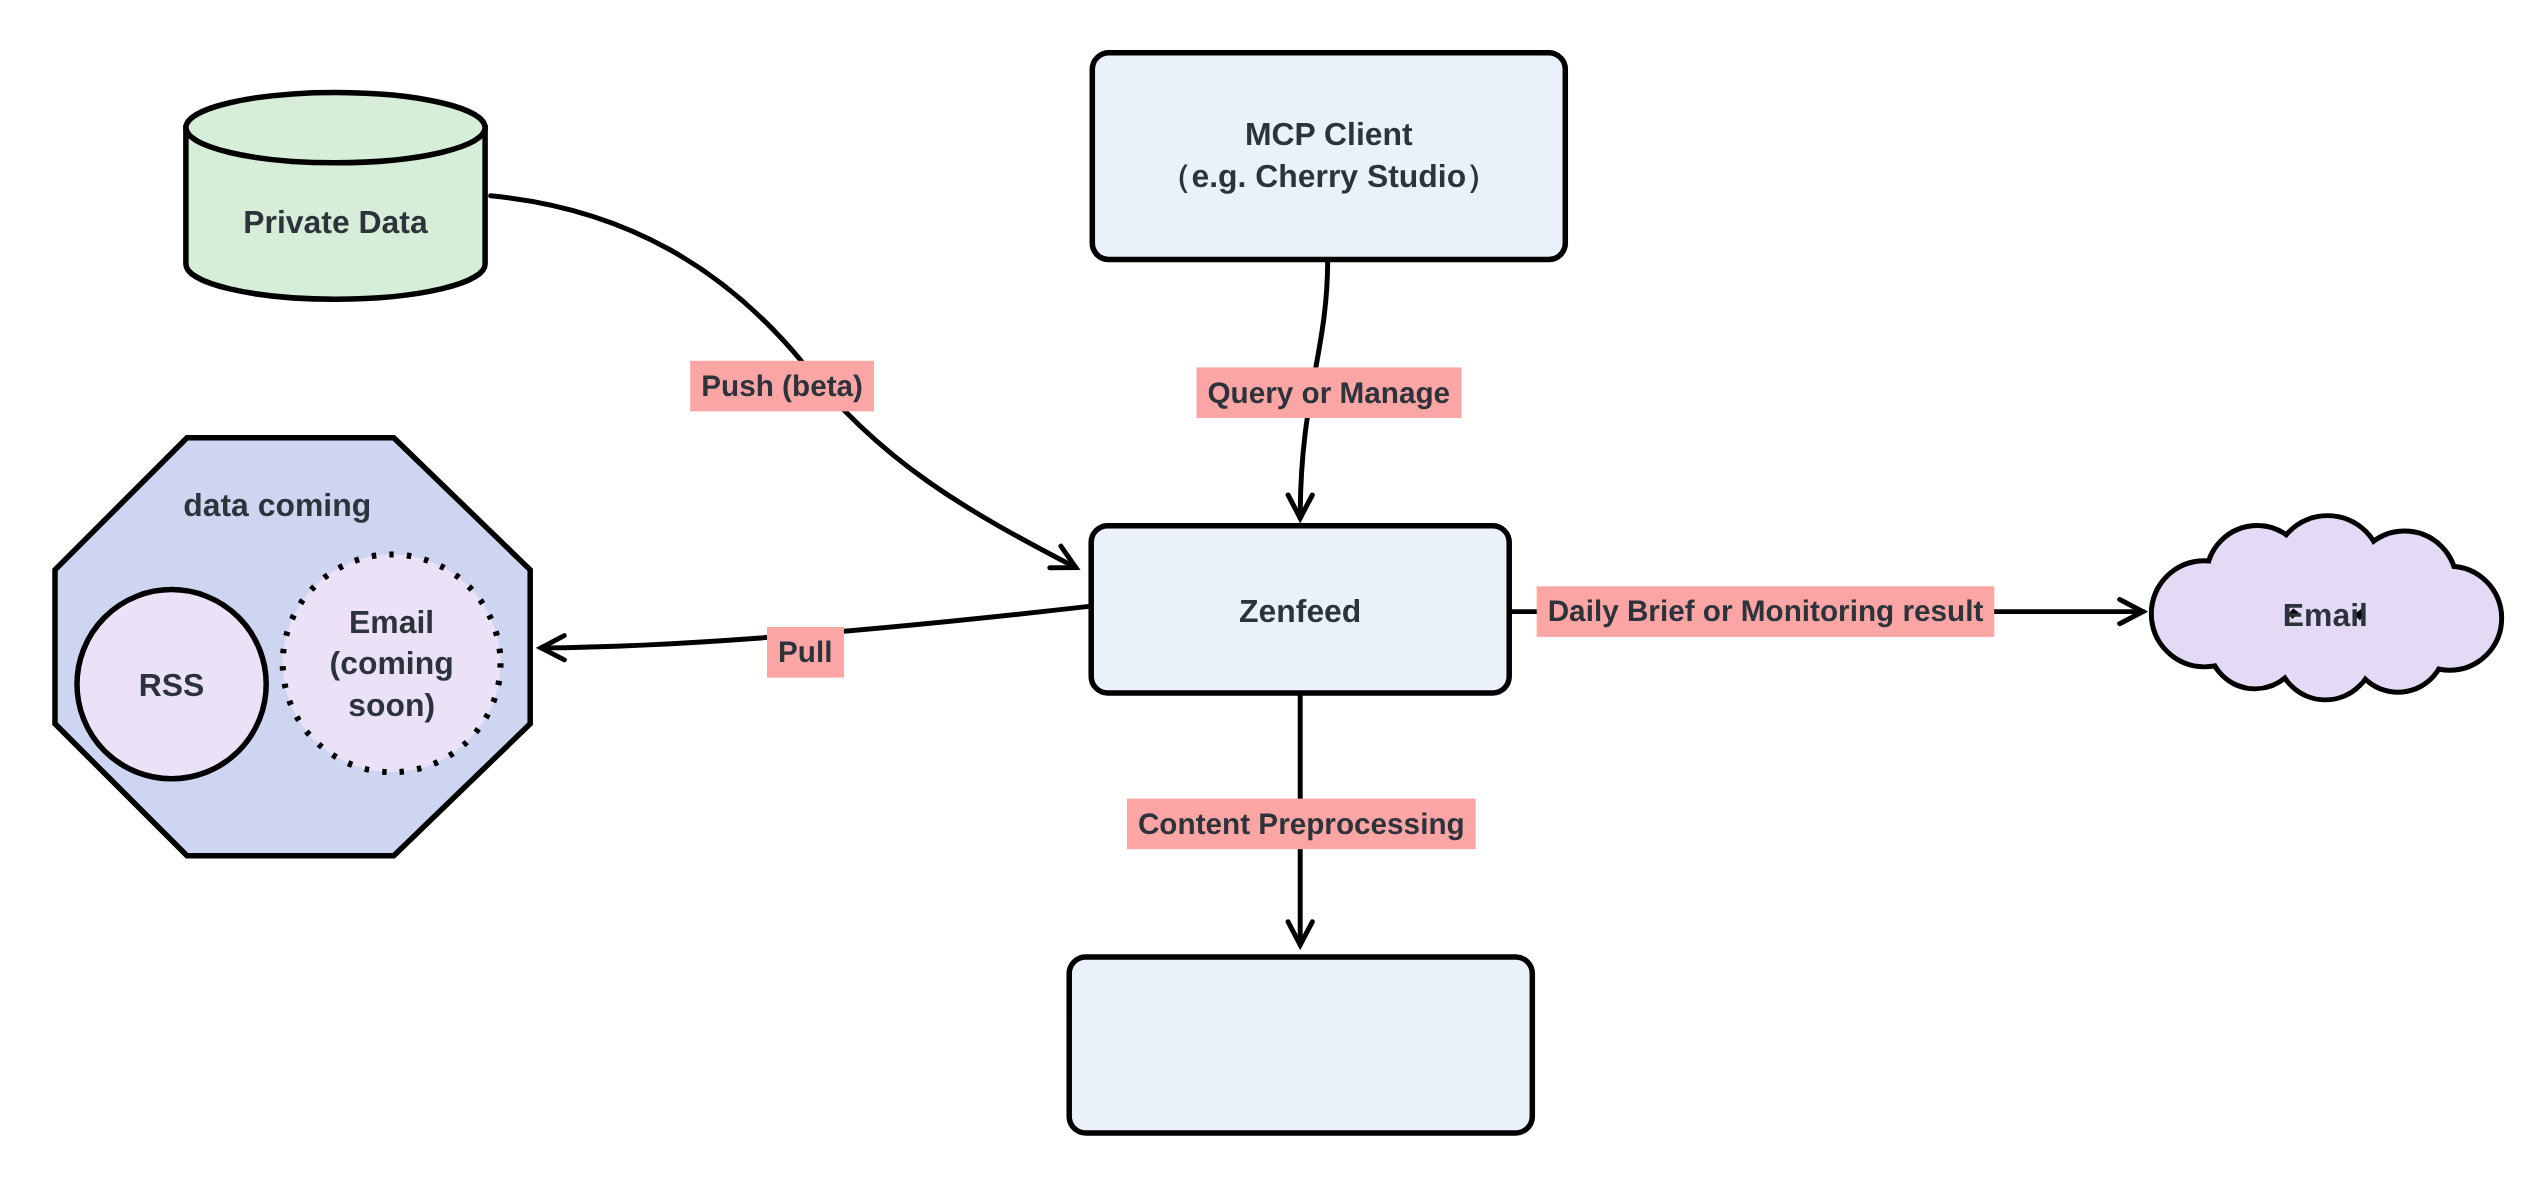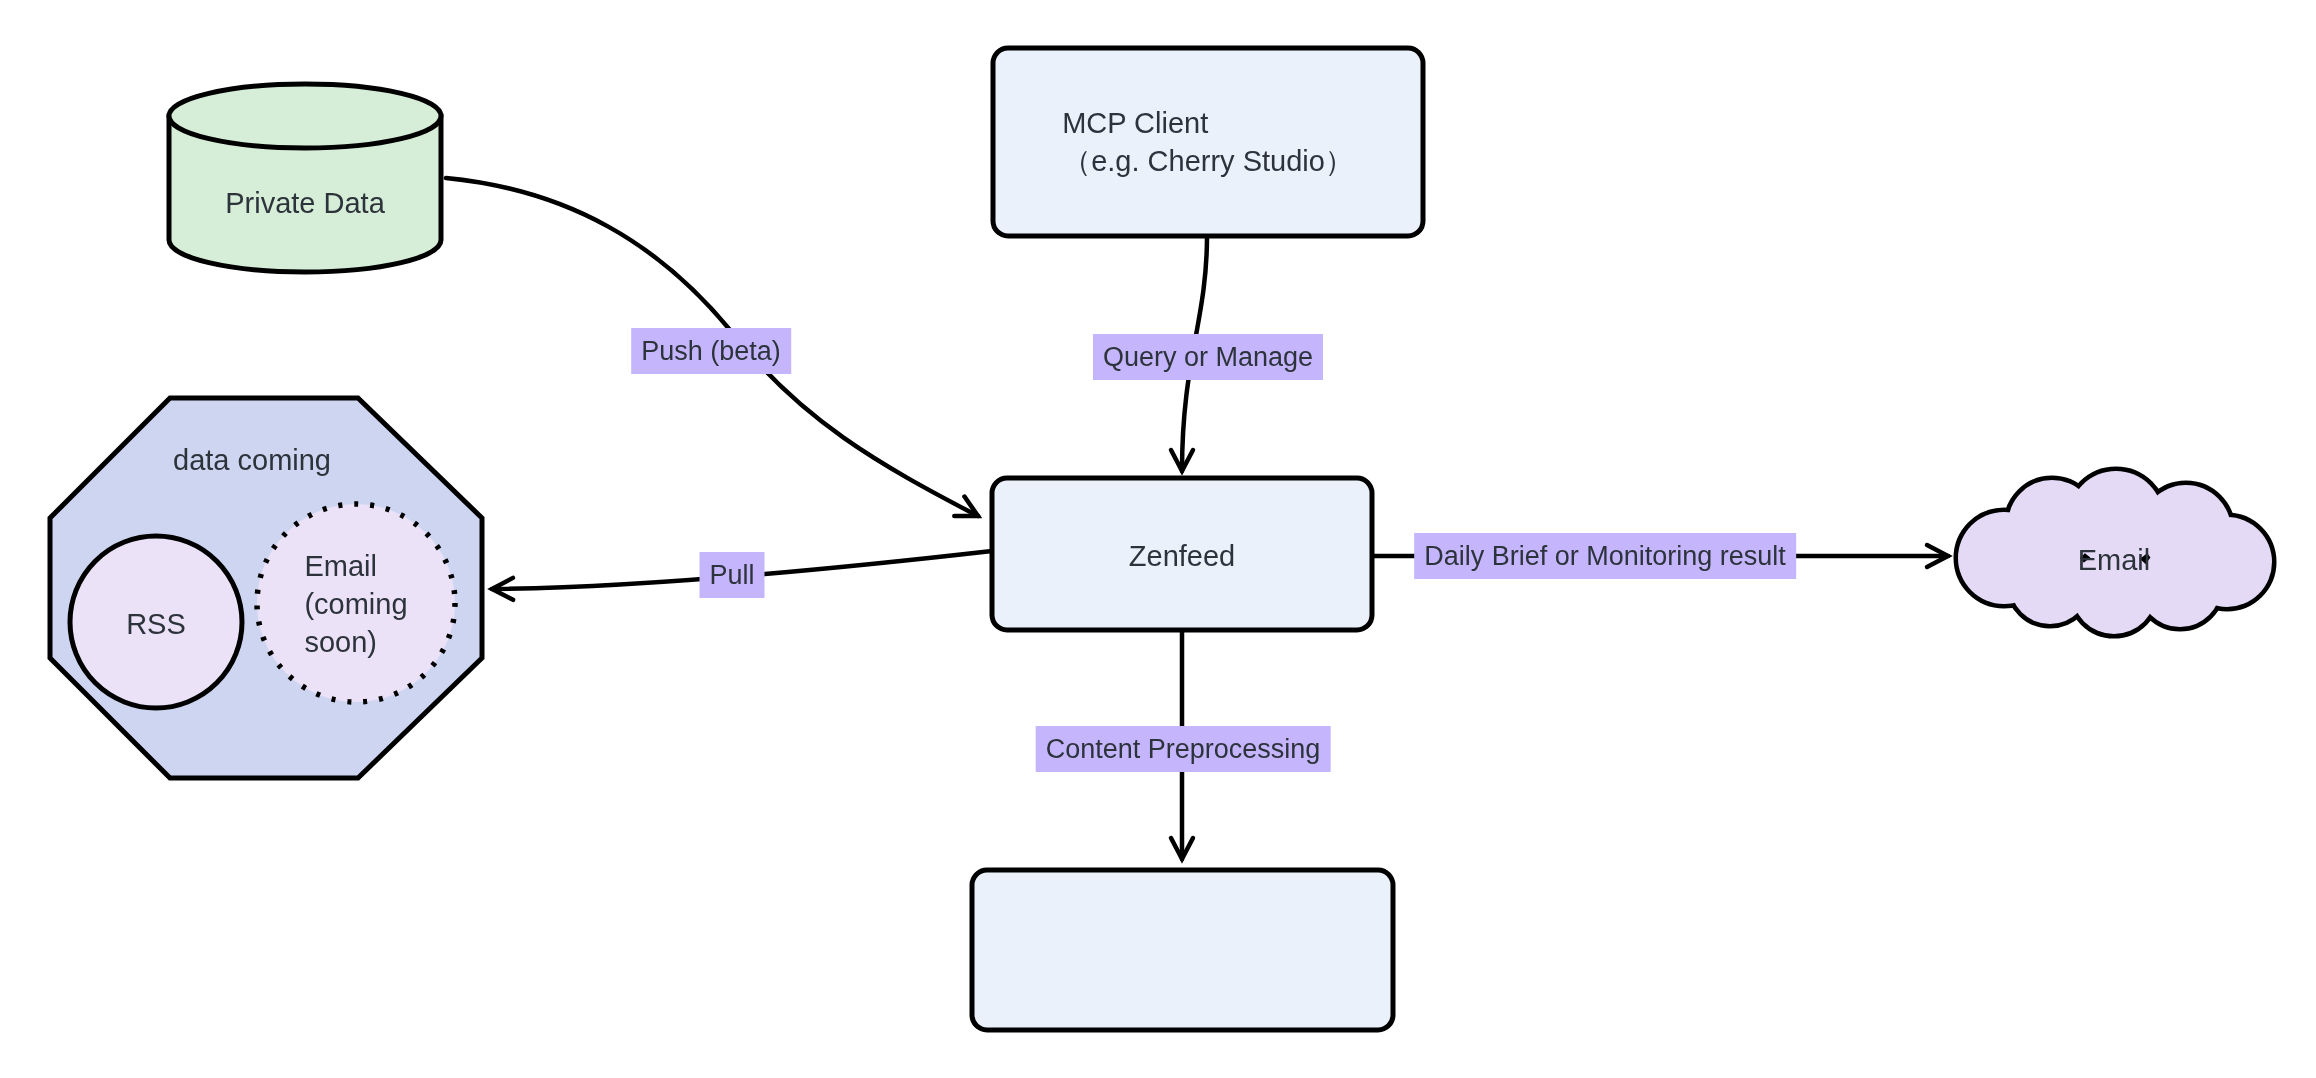--- a/index.html
+++ b/index.html
@@ -3,25 +3,25 @@
 <meta charset="utf-8">
 <style>
   html,body{margin:0;padding:0;background:#ffffff;}
   .stage{
     position:relative;width:2316px;height:1078px;background:#ffffff;
     font-family:"Liberation Sans","DejaVu Sans",sans-serif;overflow:hidden;
   }
   .stage svg{position:absolute;left:0;top:0;}
   .lbl{
     position:absolute;transform:translate(-50%,-50%);
-    color:#2d333b;font-size:29px;line-height:38px;font-weight:400;
-    text-align:left;white-space:nowrap;z-index:2;
+    color:#2d333b;font-size:29px;line-height:38px;font-weight:700;
+    text-align:center;white-space:nowrap;z-index:2;
   }
   .edge-lbl{
-    font-size:27px;line-height:36px;background:#c4b5fd;padding:5px 10px;
+    font-size:27px;line-height:36px;background:#fca5a5;padding:5px 10px;
   }
 </style>
 </head>
 <body>
 
 <div class="stage">
 
   <svg viewBox="0 0 2316 1078" width="2316" height="1078">
     <defs>
       <marker id="arrowhead" viewBox="0 0 34 34" refX="29" refY="17" markerWidth="34" markerHeight="34" markerUnits="userSpaceOnUse" orient="auto">
@@ -102,19 +102,19 @@
 
   <div class="lbl" style="left:1182px;top:556px">Zenfeed</div>
 
   <div class="lbl" style="left:2114px;top:560px">Email</div>
 
 
   <div class="lbl edge-lbl" style="left:711px;top:351px">Push (beta)</div>
 
   <div class="lbl edge-lbl" style="left:1208px;top:357px">Query or Manage</div>
 
-  <div class="lbl edge-lbl" style="left:732px;top:575px">Pull</div>
+  <div class="lbl edge-lbl" style="left:732px;top:593px">Pull</div>
 
   <div class="lbl edge-lbl" style="left:1605px;top:556px">Daily Brief or Monitoring result</div>
 
   <div class="lbl edge-lbl" style="left:1183px;top:749px">Content Preprocessing</div>
 
 </div>
 
 </body></html>

